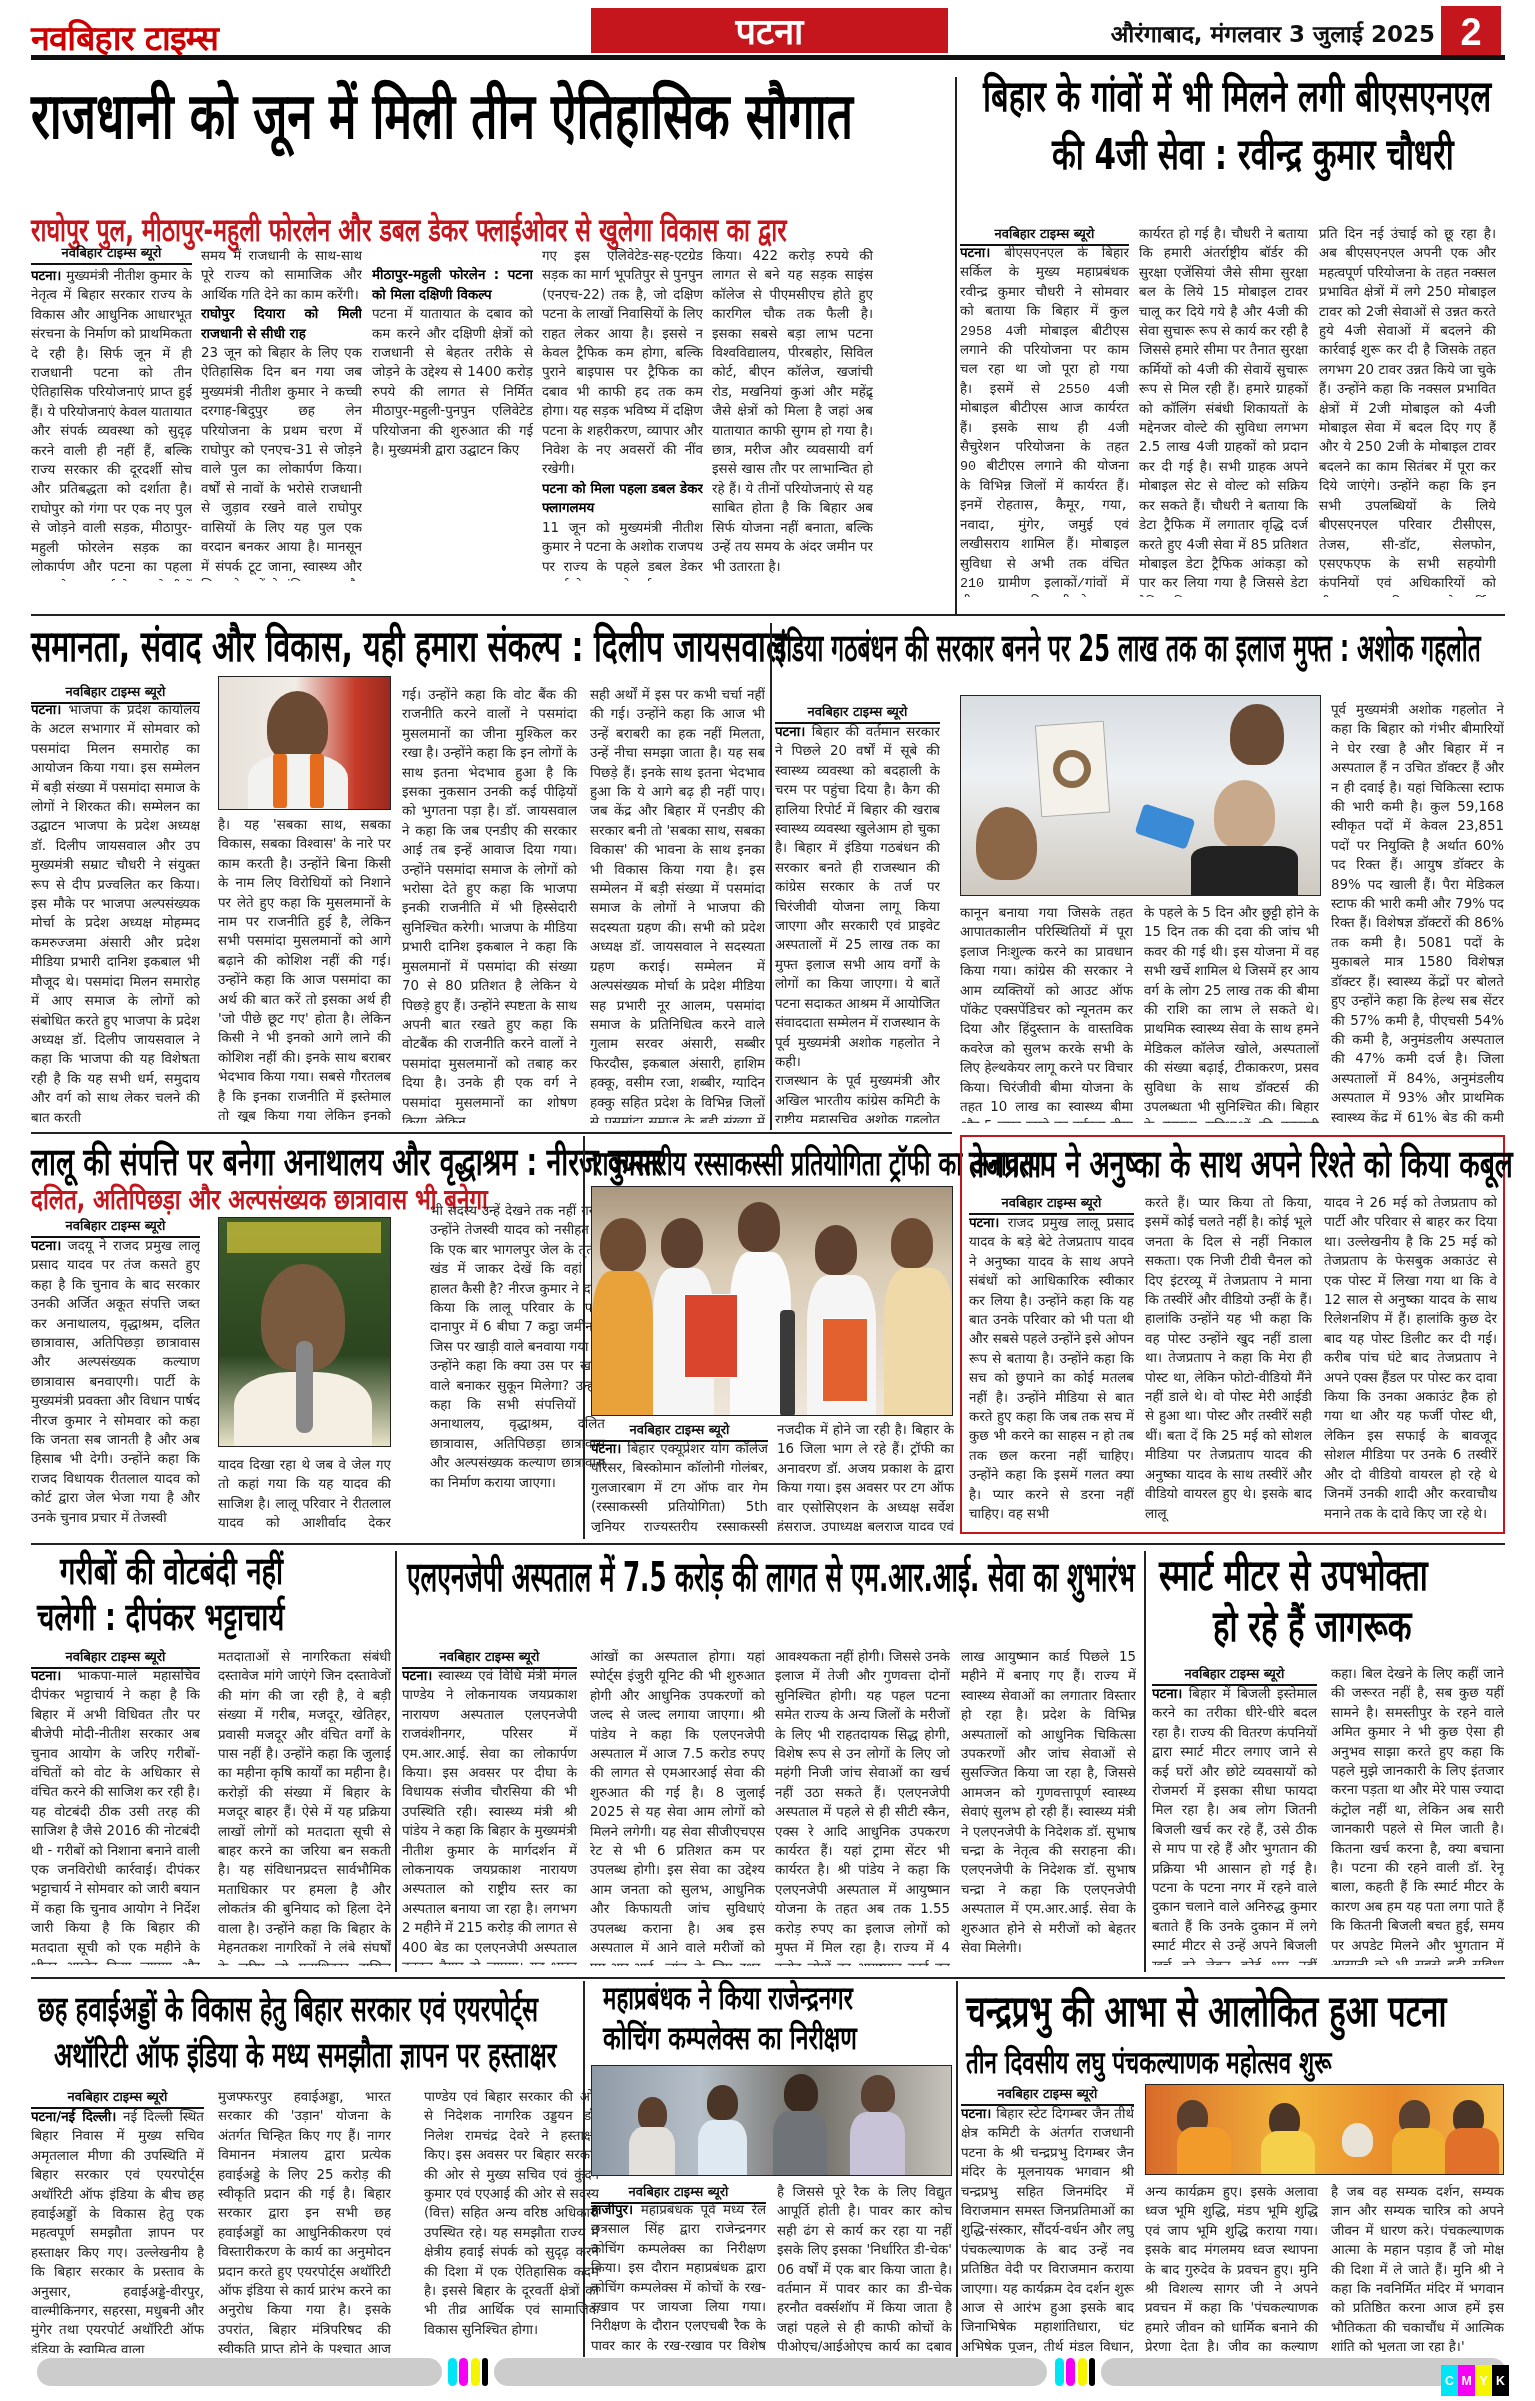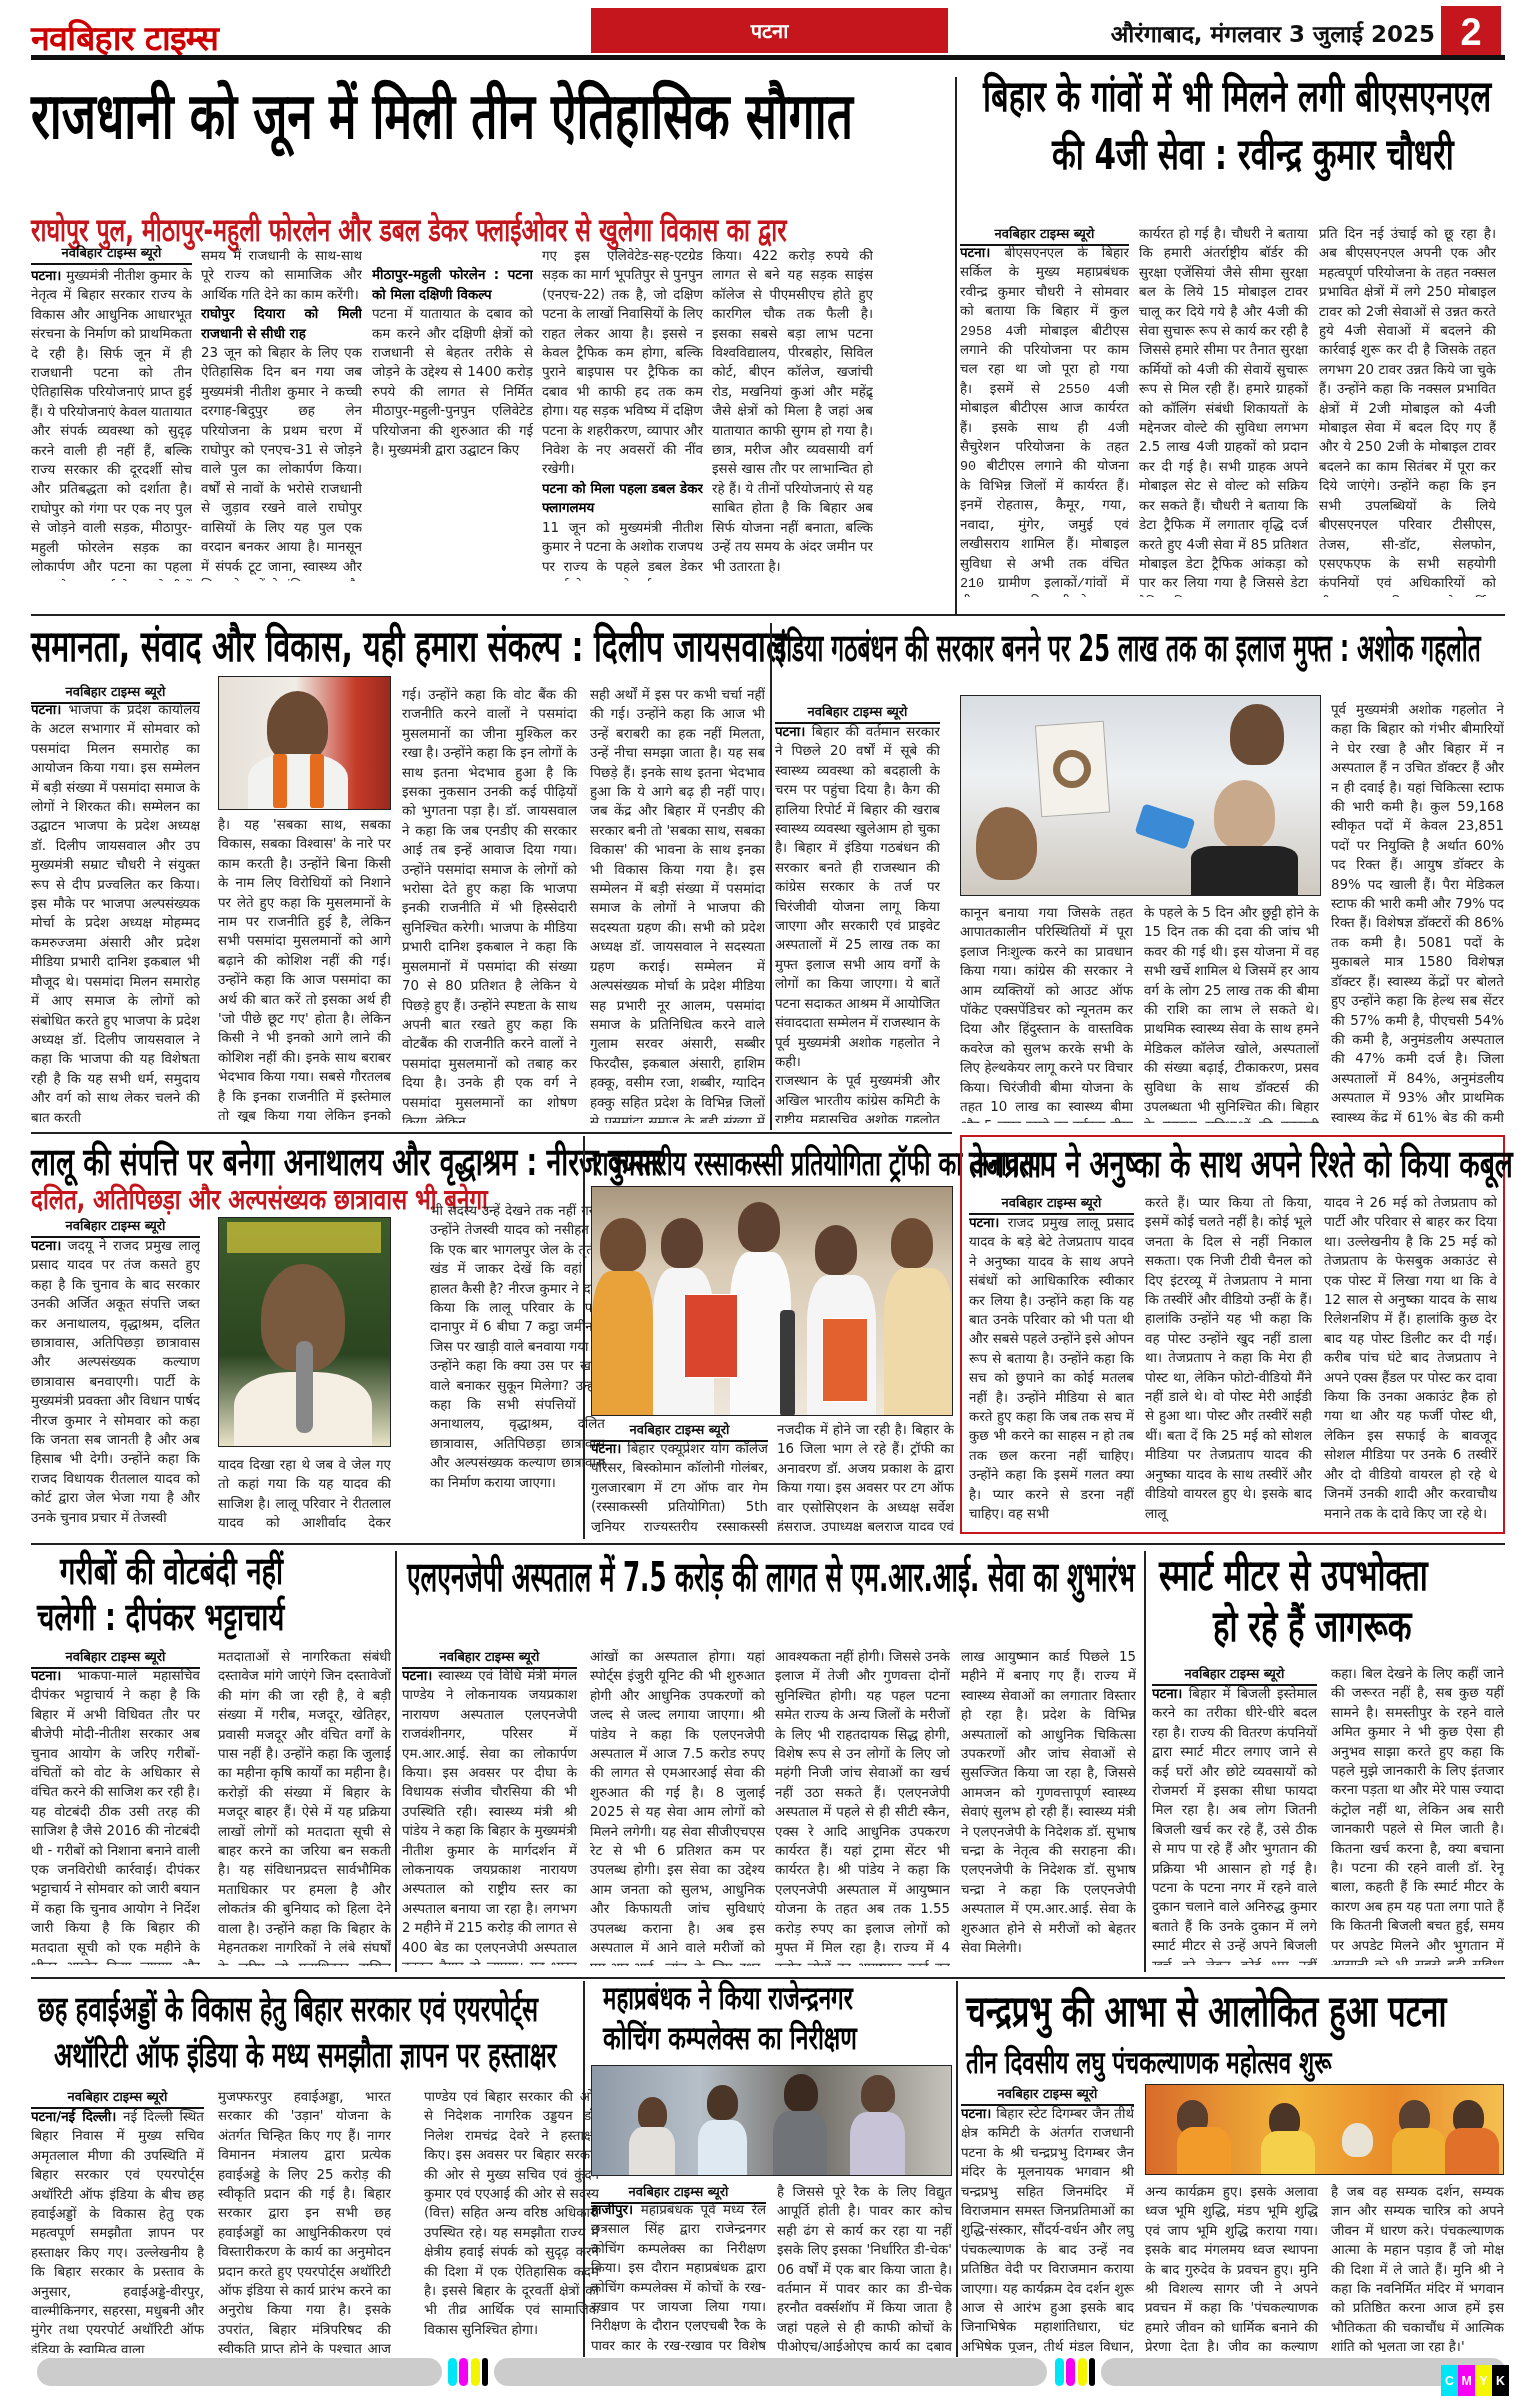--- a/index.html
+++ b/index.html
@@ -16,21 +16,21 @@
   .photo .fig { position:absolute; border-radius: 50% 50% 40% 40%; }
   .red-box { border: 2.3px solid #c4161c; }
   .regbar { position:absolute; height: 41px; background: #ccc; border-radius: 21px; }
   .dot { position:absolute; width: 9.2px; height: 34px; border-radius: 4.6px; }
   .cmyk { position:absolute; top: 2395px; width: 17px; height: 40px; color: #fff; font-size: 12.3px; font-weight: bold; display:flex; align-items:center; justify-content:center; }
 </style>
 </head>
 <body>
 
 <div class="abs masthead-title">नवबिहार टाइम्स</div>
-<div class="abs" style="left:591px;top:7.7px;width:357px;height:45px;background:#c4161c;color:#fff;font-size:20px;font-weight:bold;display:flex;align-items:center;justify-content:center;font-family:'DejaVu Sans',sans-serif;">
+<div class="abs" style="left:591px;top:7.7px;width:357px;height:45px;background:#c4161c;color:#fff;font-size:36px;font-weight:bold;display:flex;align-items:center;justify-content:center;font-family:'DejaVu Sans',sans-serif;">
   <span>पटना</span>
 </div>
 <div class="abs" style="right:100px;top:17px;font-size:23px;font-weight:bold;font-family:'DejaVu Sans',sans-serif;white-space:nowrap;">औरंगाबाद, मंगलवार 3 जुलाई 2025</div>
 <div class="abs page-num" style="left:1441px;top:6.1px;width:60px;height:52px;font-size:38px;">2</div>
 <div class="abs" style="left:31px;top:55px;width:1474px;height:4.6px;background:#111;"></div>
 
 <div class="abs headline" style="left:31px;top:81px;font-size:64px;transform:scaleX(0.72);">राजधानी को जून में मिली तीन ऐतिहासिक सौगात</div>
 <div class="abs headline sub-red" style="left:31px;top:213px;font-size:32px;transform:scaleX(0.72);">राघोपुर पुल, मीठापुर-महुली फोरलेन और डबल डेकर फ्लाईओवर से खुलेगा विकास का द्वार</div>
 
 <div class="abs byline" style="left:31px;top:243px;width:161px;">नवबिहार टाइम्स ब्यूरो</div>

